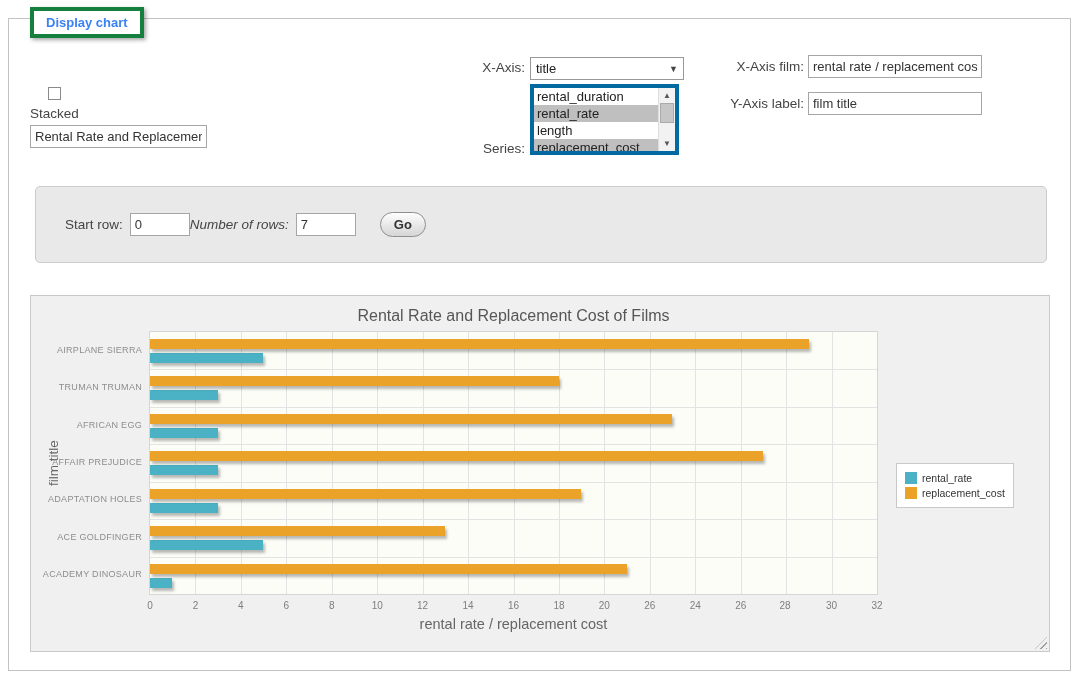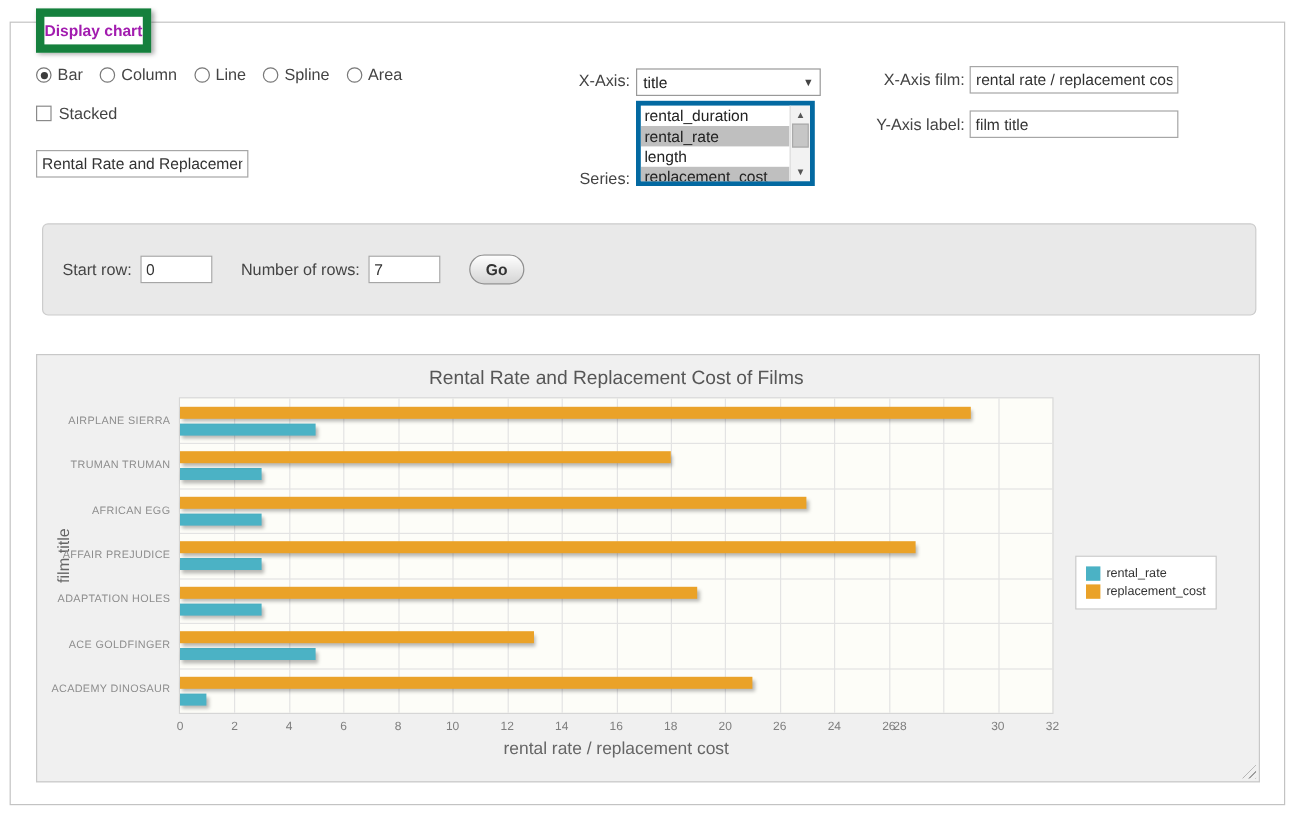--- a/index.html
+++ b/index.html
@@ -7,30 +7,30 @@
   body {
     width:1081px; height:681px; position:relative; overflow:hidden;
     background:#ffffff; font-family:"Liberation Sans", sans-serif; color:#444;
   }
   .fieldset {
     position:absolute; left:8px; top:18px; width:1063px; height:653px;
     border:1px solid #c3c3c3;
   }
   .legend-box {
     position:absolute; left:21px; top:-12px; background:#fff;
-    border:7px solid #15803d; box-shadow:2px 2px 4px rgba(0,0,0,0.35);
-    padding:4px 0; font-size:13px; font-weight:bold; color:#a21caf; white-space:nowrap;
+    border:4px solid #15803d; box-shadow:2px 2px 4px rgba(0,0,0,0.35);
+    padding:4px 12px; font-size:13px; font-weight:bold; color:#3b82f6; white-space:nowrap;
   }
   
   .radio-row { position:absolute; left:21px; top:36px; display:flex; align-items:center; gap:14px; font-size:13.5px; }
   .radio-item { display:flex; align-items:center; gap:5px; }
   .rb { width:13px; height:13px; border:1px solid #777; border-radius:50%; background:#fff;
         display:flex; align-items:center; justify-content:center; flex:none; }
   .rb.on::after { content:""; width:6px; height:6px; border-radius:50%; background:#3c3c3c; }
-  .stacked-row { position:absolute; left:21px; top:68px; display:flex; align-items:center; gap:6px; font-size:13.5px; }
+  .stacked-row { position:absolute; left:21px; top:68px; display:flex; align-items:center; gap:6px; font-size:13.5px;flex-direction:column; }
   .cb { width:13px; height:13px; border:1px solid #8a8a8a; background:#fff; flex:none; }
   .ti { border:1px solid #a6a6a6; background:#fff; font:13px "Liberation Sans", sans-serif;
         color:#333; padding:0 4px; }
   #chart-title-input { position:absolute; left:21px; top:106px; width:177px; height:23px; }
   .lbl { position:absolute; font-size:13.5px; color:#444; text-align:right; white-space:nowrap; }
   #xaxis-lbl  { left:396px; top:41px;  width:120px; }
   #series-lbl { left:396px; top:122px; width:120px; }
   #xlabel-lbl { left:640px; top:40px;  width:155px; }
   #ylabel-lbl { left:640px; top:77px;  width:155px; }
   .select { position:absolute; left:521px; top:38px; width:154px; height:23px;
@@ -44,23 +44,23 @@
   .option.sel { background:#bfbfbf; }
   .scrollbar { width:17px; background:#f2f2f2; border-left:1px solid #ddd; position:relative; flex:none; }
   .sb-btn { height:15px; display:flex; align-items:center; justify-content:center; font-size:8px; color:#555; }
   .sb-btn.down { position:absolute; bottom:0; left:0; right:0; }
   .sb-thumb { position:absolute; top:15px; left:1px; right:1px; height:20px; background:#c6c6c6; border:1px solid #aaa; }
   #xlabel-input { position:absolute; left:799px; top:36px; width:174px; height:23px; }
   #ylabel-input { position:absolute; left:799px; top:73px; width:174px; height:23px; }
   
   .rows-panel { position:absolute; left:26px; top:167px; width:1012px; height:77px;
                 background:#e9e9e9; border:1px solid #cccccc; border-radius:5px;
-                display:flex; align-items:center; padding-left:16px; font-size:13.5px; color:#444; }
+                display:flex; align-items:center; padding-left:29px; font-size:13.5px; color:#444; }
   .rp-lbl { margin-right:7px; white-space:nowrap; }
-  .rp-lbl.gap { margin-left:24px; }
+  .rp-lbl.gap { margin-left:0;font-style:italic; }
   .small-input { width:60px; height:23px; }
   .go-btn { margin-left:24px; height:25px; padding:0 13px; border:1px solid #8f8f8f; border-radius:13px;
             background:linear-gradient(#fefefe,#d5d5d5); font:600 13px "Liberation Sans", sans-serif; color:#333; }
   
   .chart-panel { position:absolute; left:21px; top:276px; width:1020px; height:357px;
                  background:#f0f0f0; border:1px solid #c8c8c8; }
   .chart-title { position:absolute; left:118px; top:11px; width:729px; text-align:center;
                  font-size:16px; color:#565656; }
   #plot { position:absolute; left:118px; top:35px; width:729px; height:264px;
           background:#fdfdf8; border:1px solid #d6d6d6; }
@@ -81,42 +81,20 @@
   .resize-handle { position:absolute; right:2px; bottom:2px; width:12px; height:12px;
                    background:repeating-linear-gradient(135deg,#9e9e9e 0 1px,transparent 1px 4px);
                    clip-path:polygon(100% 0,100% 100%,0 100%); }
 </style>
 </head>
 <body>
 
 <div class="fieldset">
   <div class="legend-box">Display chart</div>
 
-  <div class="radio-row">
-    <label class="radio-item">
-      <span class="rb on"></span>
-      <span>Bar</span>
-    </label>
-    <label class="radio-item">
-      <span class="rb"></span>
-      <span>Column</span>
-    </label>
-    <label class="radio-item">
-      <span class="rb"></span>
-      <span>Line</span>
-    </label>
-    <label class="radio-item">
-      <span class="rb"></span>
-      <span>Spline</span>
-    </label>
-    <label class="radio-item">
-      <span class="rb"></span>
-      <span>Area</span>
-    </label>
-  </div>
 
   <label class="stacked-row">
     <span class="cb"></span>
     <span>Stacked</span>
   </label>
 
   <input class="ti" id="chart-title-input" value="Rental Rate and Replacement Cost of Films" style="">
 
   <div class="lbl" id="xaxis-lbl">X-Axis:</div>
   <div class="select">
@@ -207,21 +185,21 @@
         <div class="xtick" style="left: 161.75px;">8</div>
         <div class="xtick" style="left: 207.188px;">10</div>
         <div class="xtick" style="left: 252.625px;">12</div>
         <div class="xtick" style="left: 298.062px;">14</div>
         <div class="xtick" style="left: 343.5px;">16</div>
         <div class="xtick" style="left: 388.938px;">18</div>
         <div class="xtick" style="left: 434.375px;">20</div>
         <div class="xtick" style="left: 479.812px;">26</div>
         <div class="xtick" style="left: 525.25px;">24</div>
         <div class="xtick" style="left: 570.688px;">26</div>
-        <div class="xtick" style="left: 580px;">28</div>
+        <div class="xtick" style="left: 615px;">28</div>
         <div class="xtick" style="left: 661.562px;">30</div>
         <div class="xtick" style="left: 707px;">32</div>
       </div>
     <div class="chart-legend">
         <div class="legend-row">
           <div class="swatch" style="background: rgb(75, 178, 197);"></div>
           <div class="legend-label">rental_rate</div>
         </div>
         <div class="legend-row">
           <div class="swatch" style="background: rgb(234, 162, 40);"></div>

